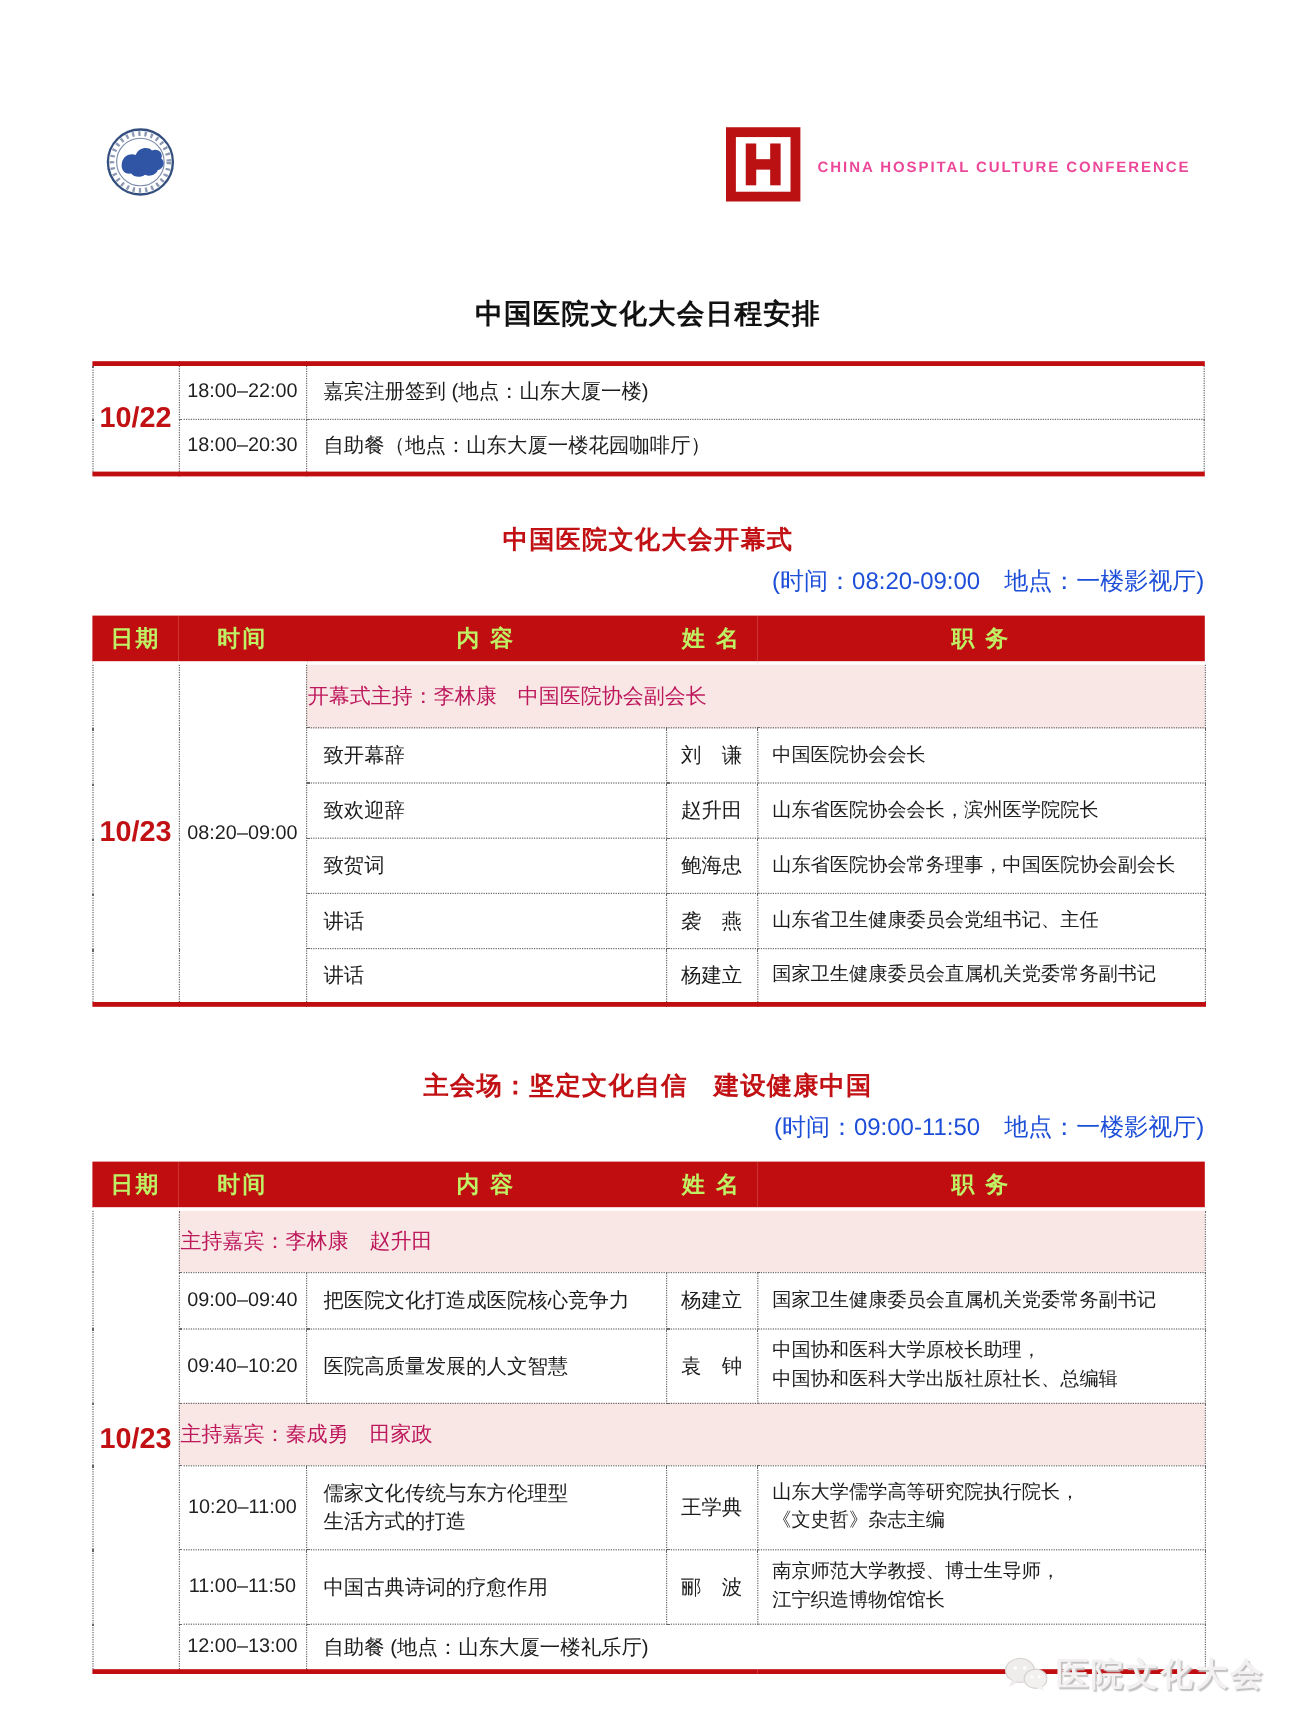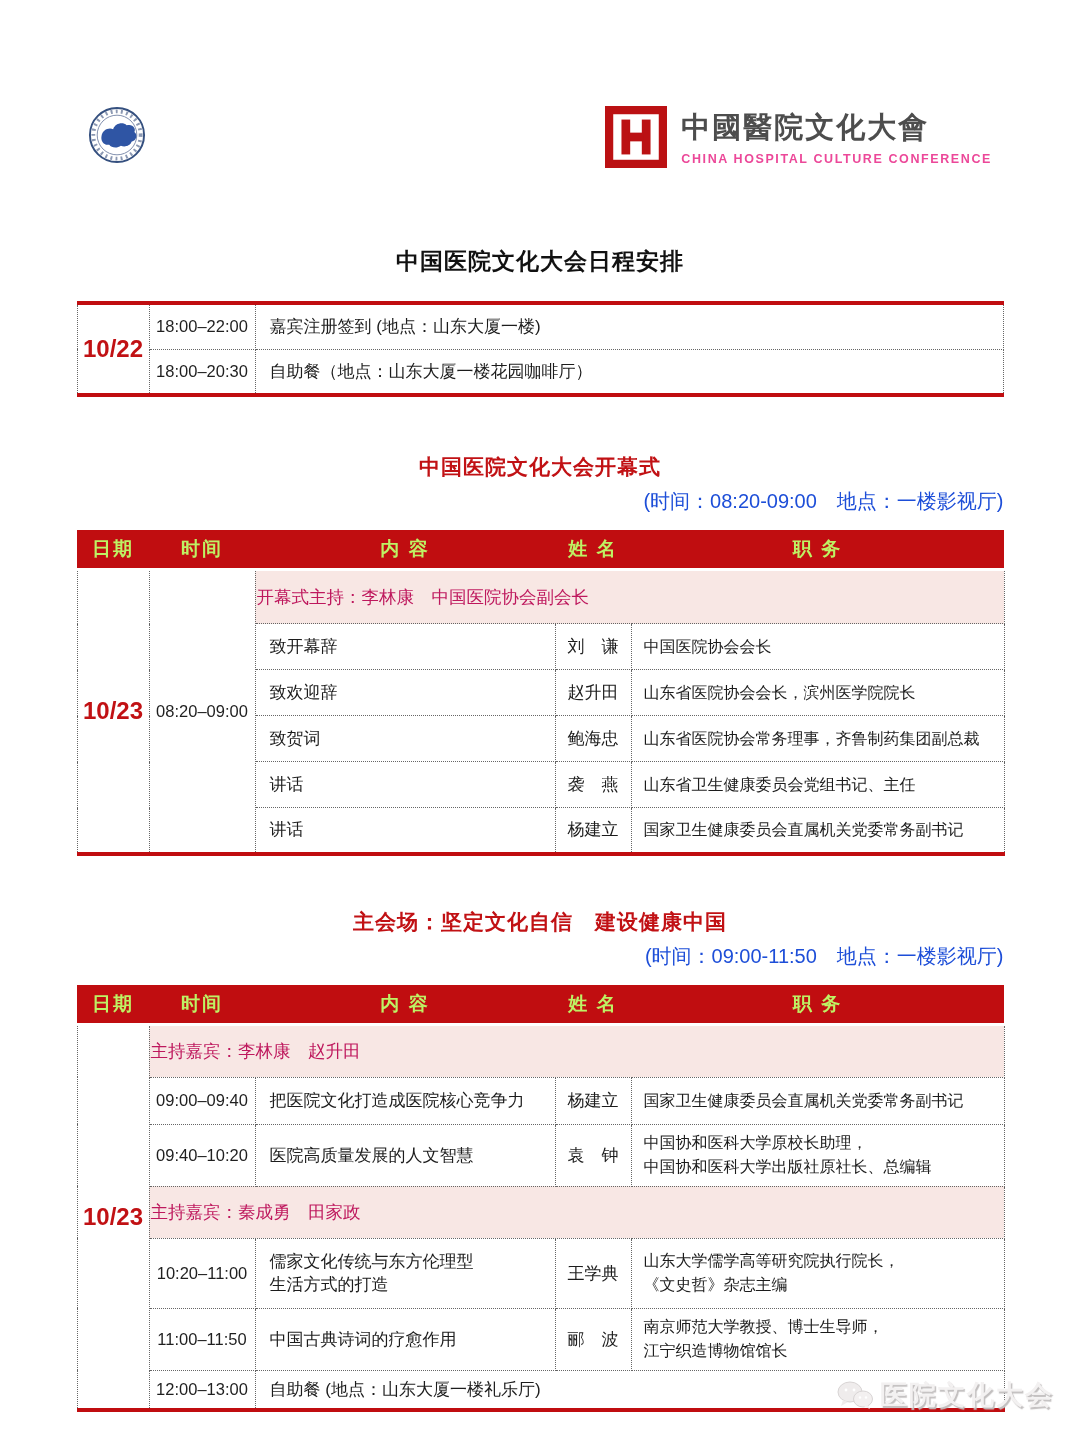--- a/index.html
+++ b/index.html
@@ -20,21 +20,21 @@
   .assoc-logo{width:96px;text-align:center;}
   .assoc-name{margin-top:2px;font-size:11px;letter-spacing:1px;color:#3c3c3c;font-weight:bold;white-space:nowrap;}
   .logo-right{display:flex;align-items:center;gap:14px;}
   .brand-text{display:flex;flex-direction:column;}
   .brand-title{font-size:29px;font-weight:bold;color:var(--brand-gray);letter-spacing:2px;white-space:nowrap;}
   .brand-subtitle{margin-top:4px;font-size:12.5px;font-weight:bold;color:#ec4899;letter-spacing:1.6px;white-space:nowrap;}
 
   
   .main-title{margin-top:50px;text-align:center;font-size:23px;font-weight:bold;color:#111;letter-spacing:1px;}
   .sheet{width:927px;margin:0 auto;}
-  .sec-title{margin-top:56px;text-align:center;font-size:21px;font-weight:bold;color:var(--title-red);letter-spacing:1px;}
+  .sec-title{margin-top:39px;text-align:center;font-size:21px;font-weight:bold;color:var(--title-red);letter-spacing:1px;}
   .sec-title.second{margin-top:52px;}
   .sec-sub{margin-top:7px;text-align:right;font-size:20px;color:#1d4ed8;}
 
   
   table.sched{width:100%;table-layout:fixed;border-collapse:collapse;border-bottom:4px solid var(--accent-red);margin-top:15px;}
   table.day1{border-top:4px solid var(--accent-red);margin-top:24px;}
   .c-date{width:72px;} .c-time{width:106px;} .c-content{width:300px;} .c-name{width:76px;} .c-role{width:373px;}
   table.sched td{border:1px dotted #666;vertical-align:middle;}
   table.sched th{background:var(--accent-red);color:#bef264;font-size:19px;font-weight:bold;border:0;border-bottom:3px solid #fff;height:36px;letter-spacing:2px;}
   td.date-cell{font-size:24px;font-weight:bold;color:var(--title-red);text-align:center;background:#fff;}
@@ -66,21 +66,20 @@
     </div>
     <div class="logo-right">
       <svg width="62" height="62" viewBox="0 0 64 64">
         <rect x="0" y="0" width="64" height="64" fill="#fff"></rect>
         <rect x="4" y="4" width="56" height="56" fill="none" stroke="#bb1113" stroke-width="9"></rect>
         <rect x="17" y="14" width="9" height="36" fill="#bb1113"></rect>
         <rect x="38" y="14" width="9" height="36" fill="#bb1113"></rect>
         <rect x="24" y="27.5" width="16" height="9" fill="#bb1113"></rect>
       </svg>
       <div class="brand-text">
-        <div class="brand-title">中國醫院文化大會</div>
         <div class="brand-subtitle">CHINA HOSPITAL CULTURE CONFERENCE</div>
       </div>
     </div>
   </div>
 
   <div class="main-title">中国医院文化大会日程安排</div>
 
   <div class="sheet">
 
     <table class="sched day1">
@@ -134,21 +133,21 @@
           <td class="role-cell">中国医院协会会长</td>
         </tr>
         <tr class="h46">
           <td class="content-cell">致欢迎辞</td>
           <td class="name-cell">赵升田</td>
           <td class="role-cell">山东省医院协会会长，滨州医学院院长</td>
         </tr>
         <tr class="h46">
           <td class="content-cell">致贺词</td>
           <td class="name-cell">鲍海忠</td>
-          <td class="role-cell">山东省医院协会常务理事，齐鲁制药集团副总裁</td>
+          <td class="role-cell">山东省医院协会常务理事，中国医院协会副会长</td>
         </tr>
         <tr class="h46">
           <td class="content-cell">讲话</td>
           <td class="name-cell">袭　燕</td>
           <td class="role-cell">山东省卫生健康委员会党组书记、主任</td>
         </tr>
         <tr class="h46">
           <td class="content-cell">讲话</td>
           <td class="name-cell">杨建立</td>
           <td class="role-cell">国家卫生健康委员会直属机关党委常务副书记</td>

